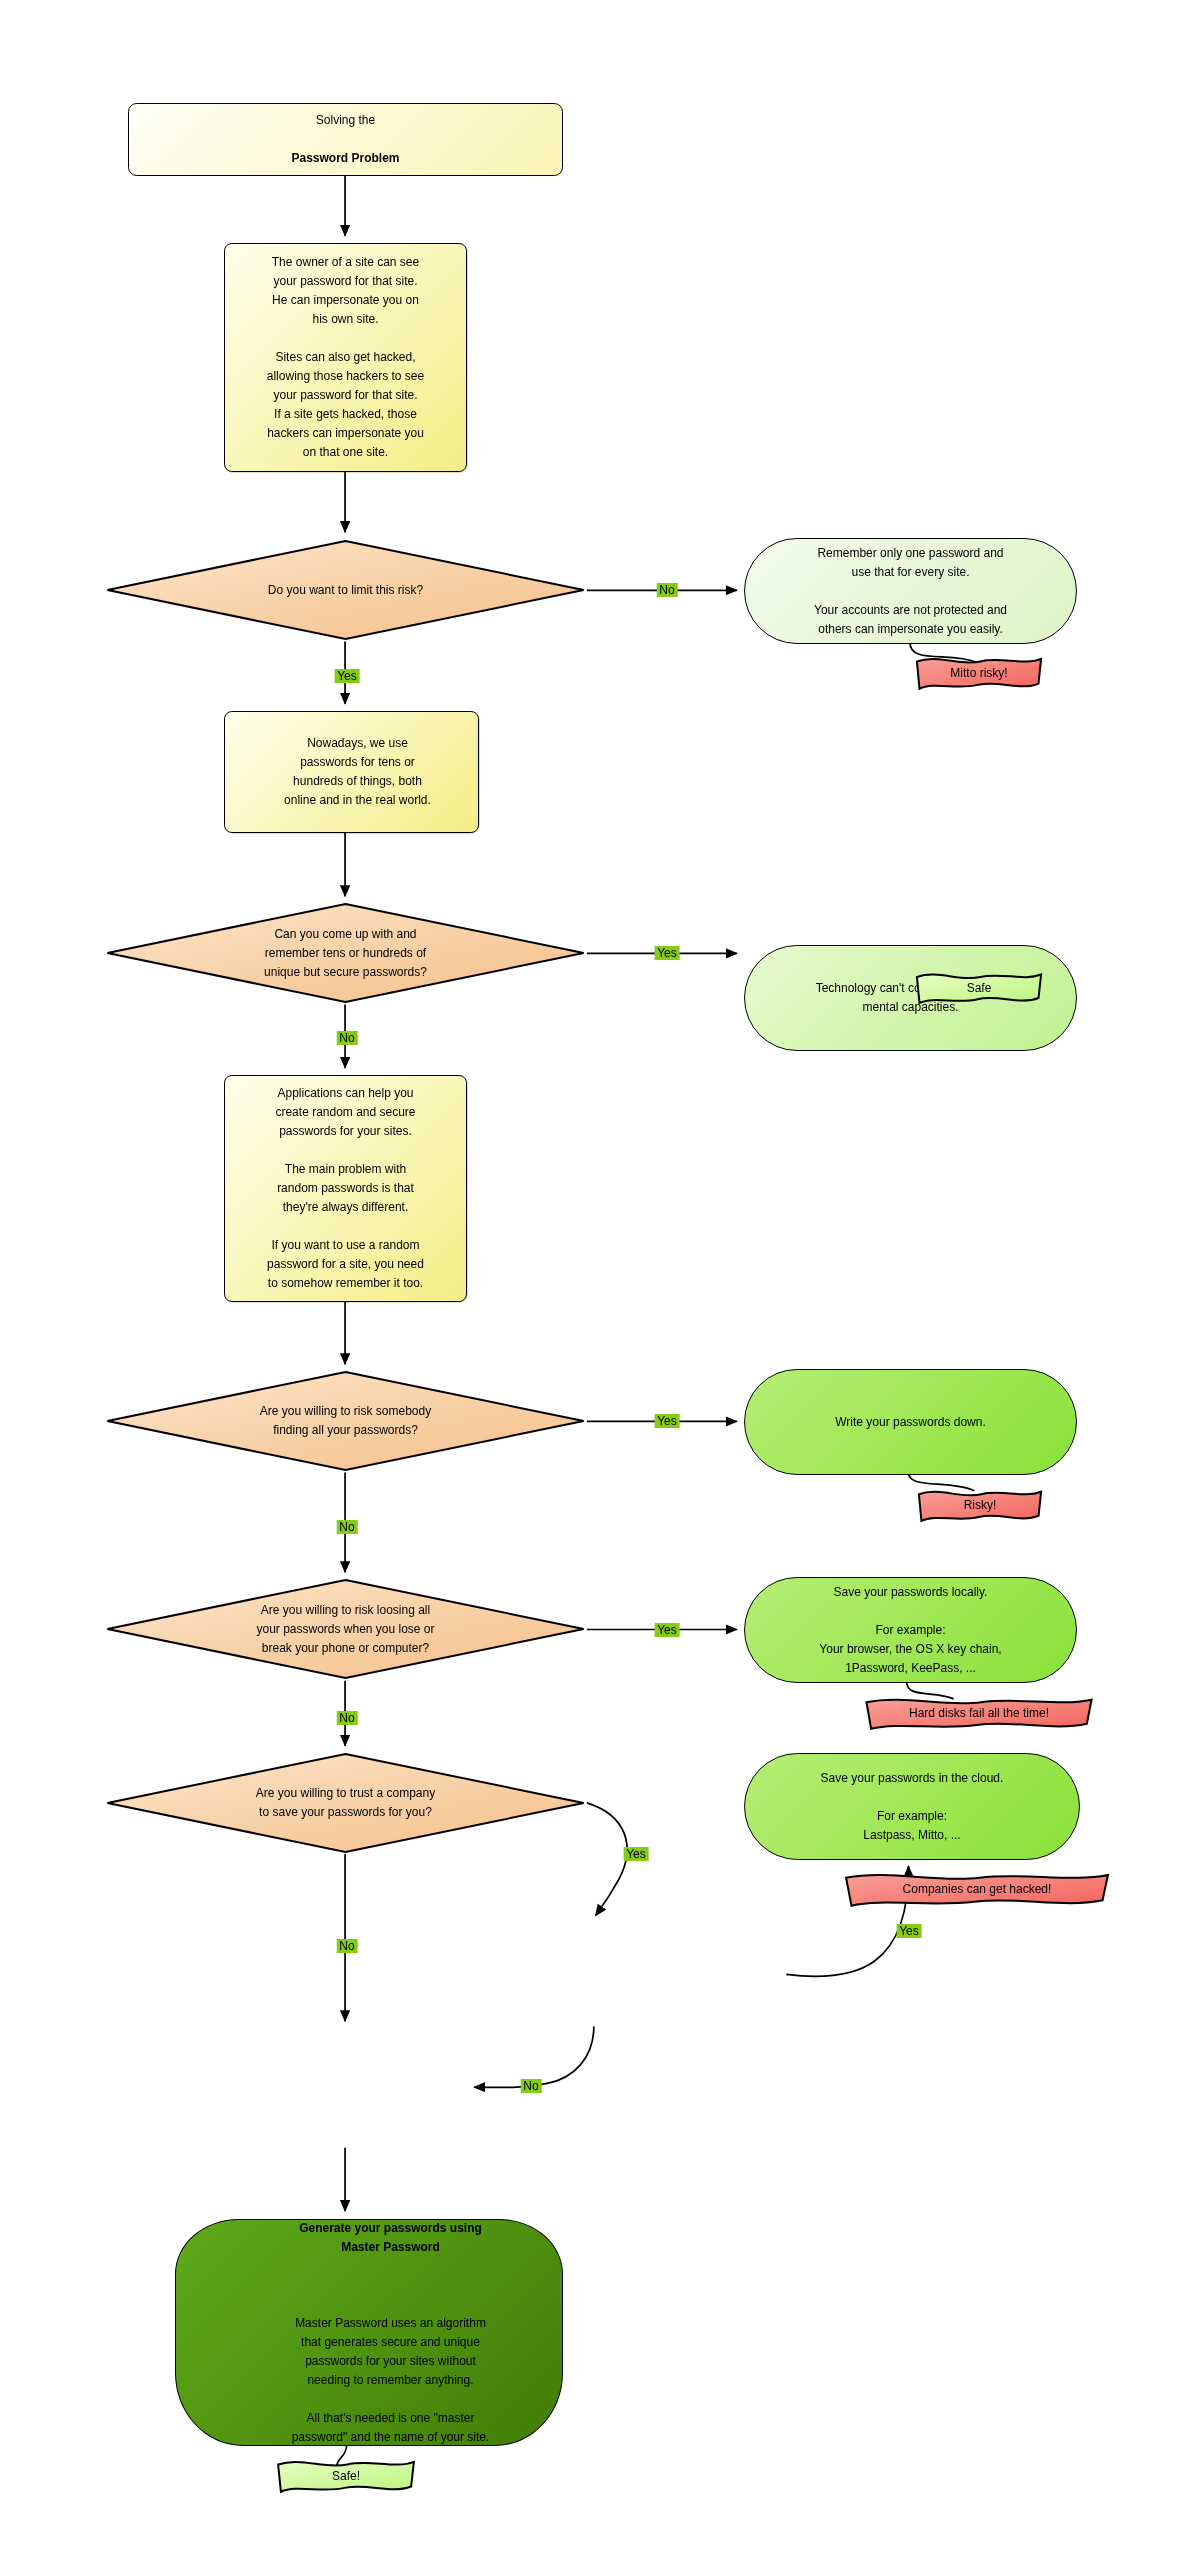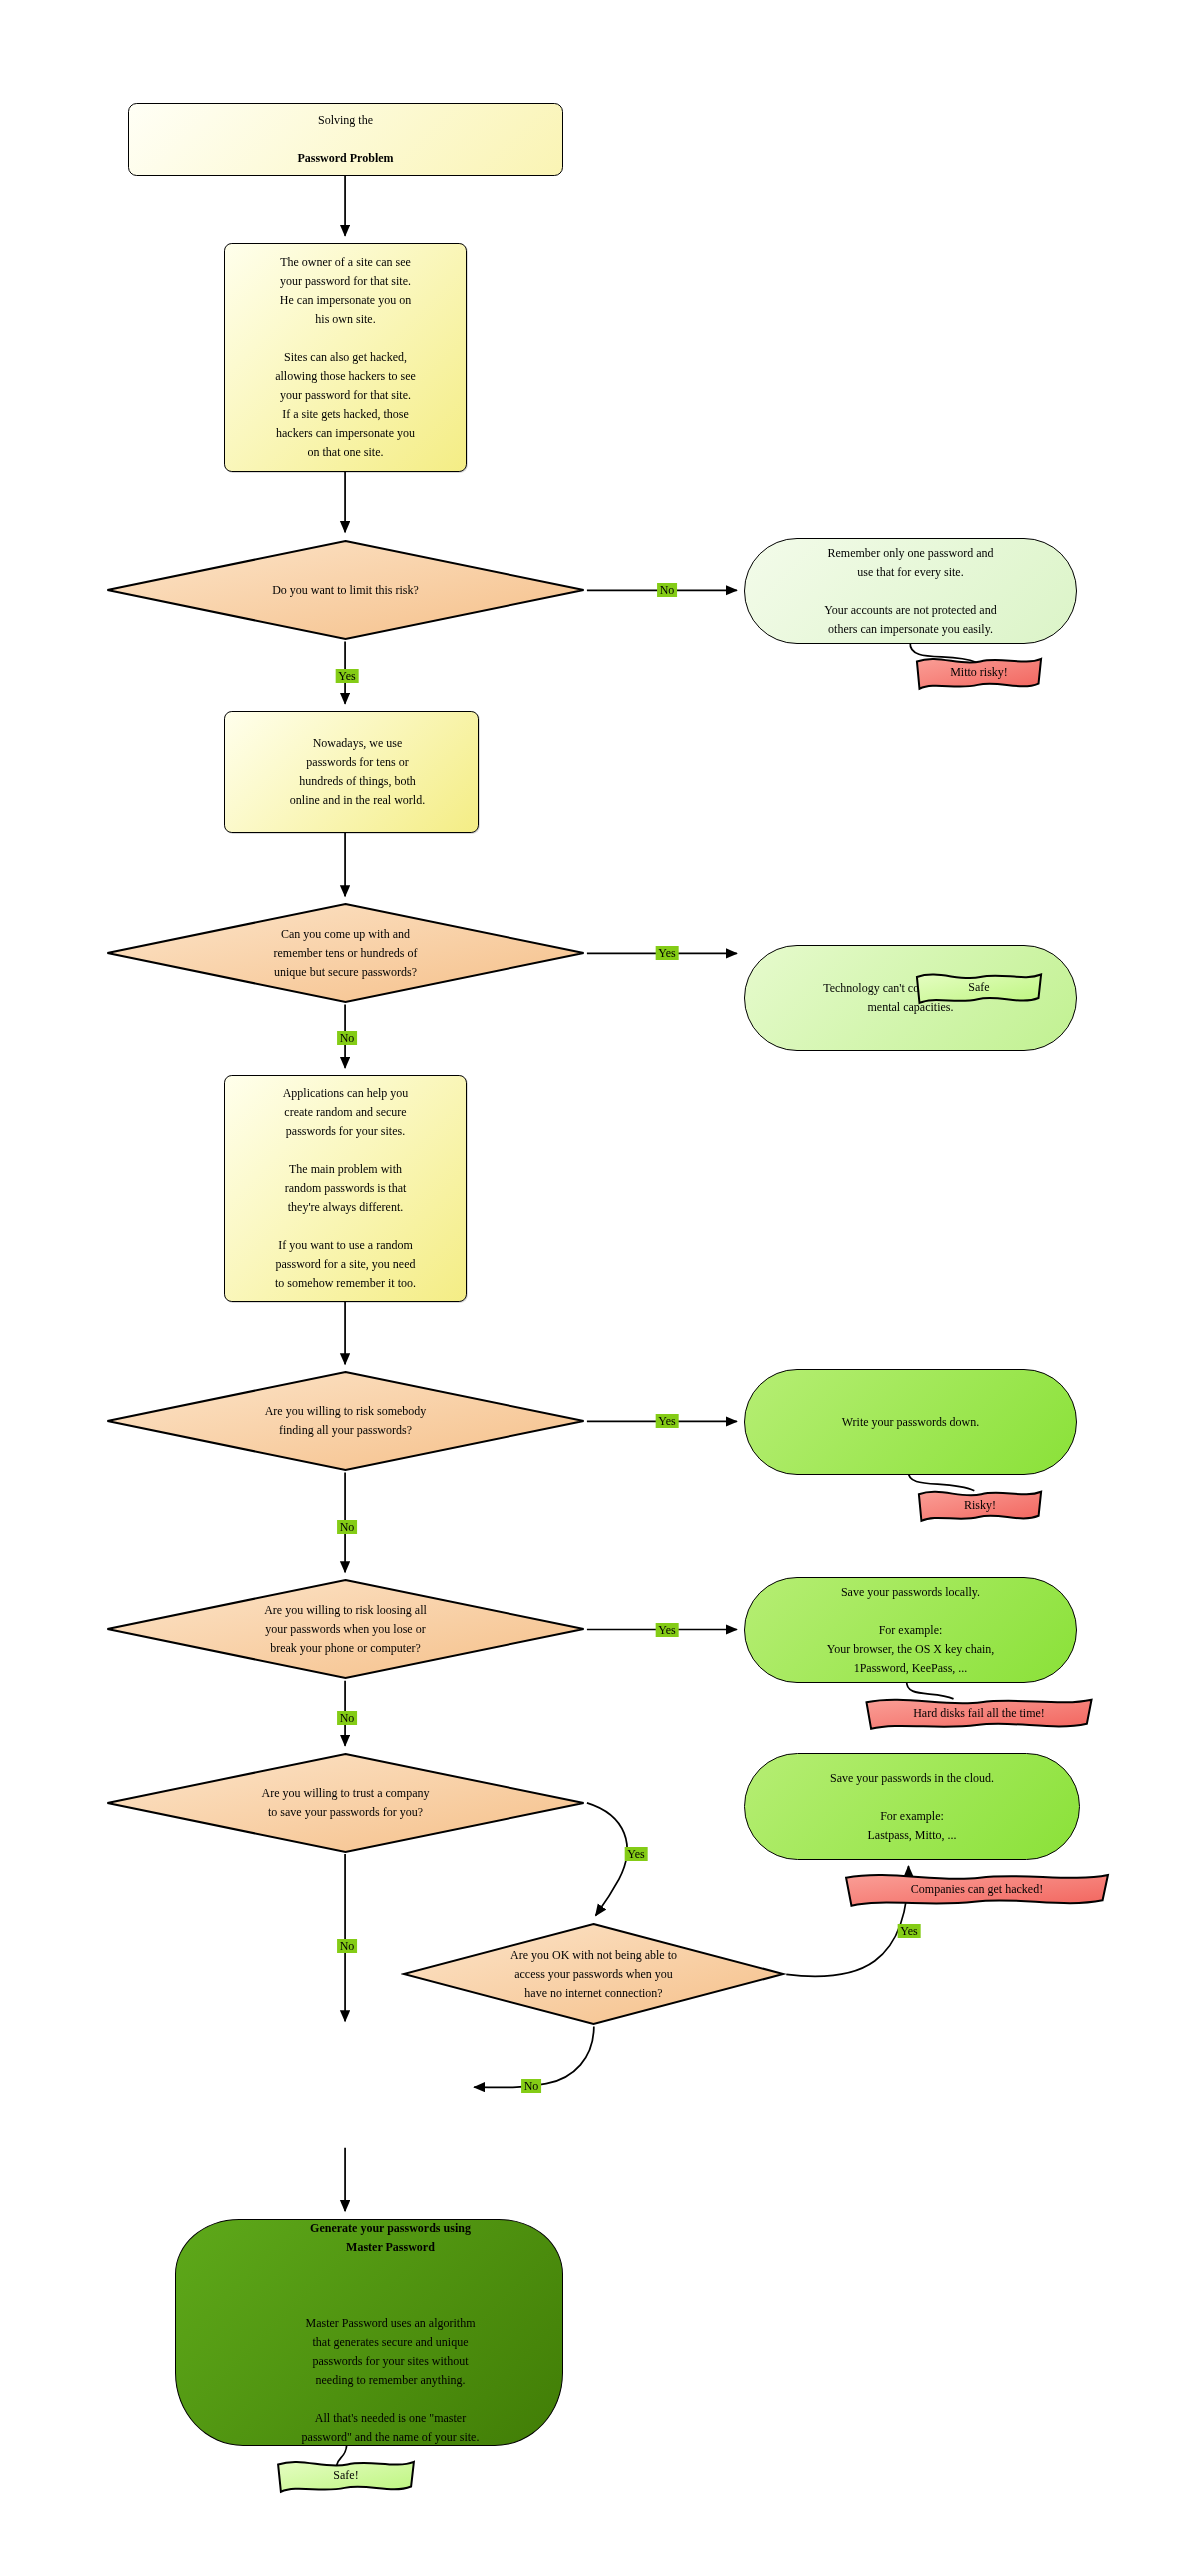--- a/index.html
+++ b/index.html
@@ -1,18 +1,18 @@
 <!DOCTYPE html>
 <html style="font-size:14px"><head>
 <meta charset="utf-8">
 <style>
   html,body{margin:0;padding:0;background:#ffffff;}
   .canvas{
     position:relative;width:1179px;height:2576px;background:#ffffff;
-    font-family:Liberation Serif, serif;color:#000;overflow:hidden;
+    font-family:Liberation Sans, sans-serif;color:#000;overflow:hidden;
   }
   svg.overlay{position:absolute;left:0;top:0;width:1179px;height:2576px;z-index:1;}
   svg.overlay path{fill:none;stroke:#000;stroke-width:2;}
   .node{position:absolute;z-index:2;display:flex;align-items:center;justify-content:center;}
   .node-text{white-space:pre-line;text-align:center;font-size:12px;line-height:19px;width:94%;}
   .rect{border:1.7px solid #000;border-radius:7.8px;background:linear-gradient(135deg,#ffffec 0%,#f4ed85 100%);box-shadow:0.9px 0.9px 0 rgba(0,0,0,0.15);}
   .titlebox{border:1.7px solid #000;border-radius:8.7px;background:linear-gradient(135deg,#fffff6 0%,#faf4b4 100%);}
   .stadium{border:1.7px solid #000;border-radius:61px;}
   .stad-pale{background:linear-gradient(135deg,#f3fbea 0%,#dbf4c7 100%);}
   .stad-light{background:linear-gradient(135deg,#e6facd 0%,#c1f191 100%);margin-top:44px;}
@@ -184,28 +184,20 @@
 to save your passwords for you?</div>
   </div>
 
   <div class="node stadium stad-bright" style="left:744px;top:1753px;width:334px;height:105px;">
     <div class="node-text">Save your passwords in the cloud.
 
 For example:
 Lastpass, Mitto, ...</div>
   </div>
 
-  <div class="node diamond" style="left:401px;top:1922px;width:385px;height:104px;">
-    <svg viewBox="0 0 100 42" preserveAspectRatio="none">
-        <polygon points="50,0.8 99.3,21 50,41.2 0.7,21" fill="url(#gradDiamond)" stroke="#000" stroke-width="2" vector-effect="non-scaling-stroke"></polygon>
-      </svg>
-    <div class="node-text" style="width:80%;">Are you OK with not being able to
-access your passwords when you
-have no internet connection?</div>
-  </div>
 
 
   <div class="node blob" style="left:175px;top:2219px;width:343px;height:225px;">
     <div class="node-text" style="width:90%;">
       <div class="blob-head" style="white-space:pre-line;">Generate your passwords using
 Master Password</div>
       <div class="gap"></div>
       <div style="white-space:pre-line;">Master Password uses an algorithm
 that generates secure and unique
 passwords for your sites without

